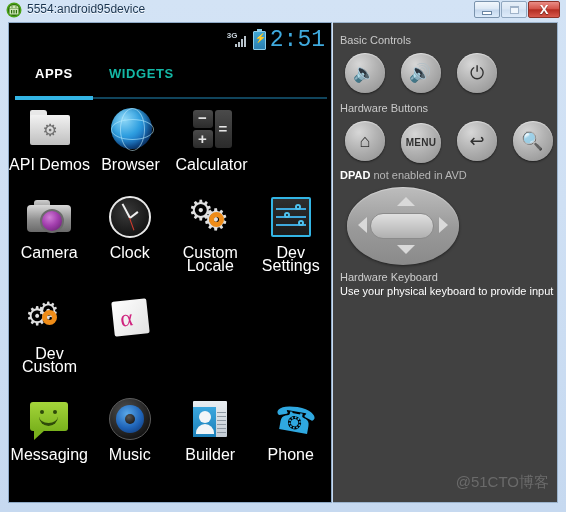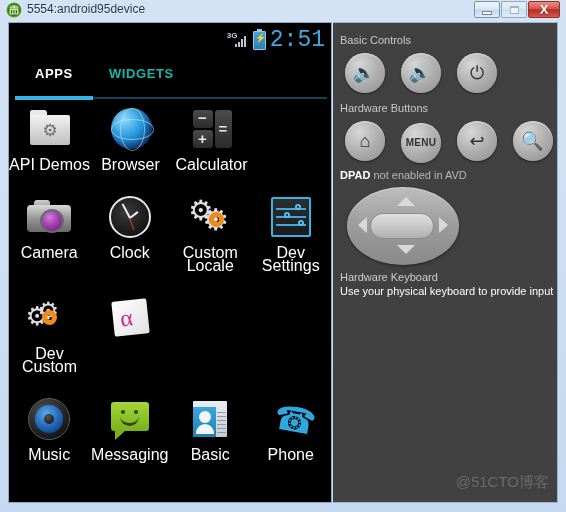--- a/index.html
+++ b/index.html
@@ -561,46 +561,46 @@
         <div class="app-cell">
           <div class="icon-box ic-gb">
             <div class="paper"></div>
               <div class="sym">α</div>
           </div>
         </div>
       </div>
 
       <div class="app-row" style="padding-top:22px;">
         <div class="app-cell">
-          <div class="icon-box ic-music">
-            <div class="spk"></div>
-              <div class="cone"></div>
-              <div class="dust"></div>
-          </div>
-          <div class="app-label">Music</div>
-        </div>
-        <div class="app-cell">
           <div class="icon-box ic-msg">
             <div class="bub"></div>
               <div class="tail"></div>
             <div class="e1"></div>
               <div class="e2"></div>
               <div class="smile"></div>
           </div>
           <div class="app-label">Messaging</div>
         </div>
         <div class="app-cell">
+          <div class="icon-box ic-music">
+            <div class="spk"></div>
+              <div class="cone"></div>
+              <div class="dust"></div>
+          </div>
+          <div class="app-label">Music</div>
+        </div>
+        <div class="app-cell">
           <div class="icon-box ic-ppl">
             <div class="card"></div>
               <div class="lines"></div>
               <div class="blue"></div>
             <div class="head"></div>
               <div class="torso"></div>
           </div>
-          <div class="app-label">Basic</div>
+          <div class="app-label">Builder</div>
         </div>
         <div class="app-cell">
           <div class="icon-box ic-phone">
             <div class="hs">☎</div>
           </div>
           <div class="app-label">Phone</div>
         </div>
       </div>
 
     </div>

